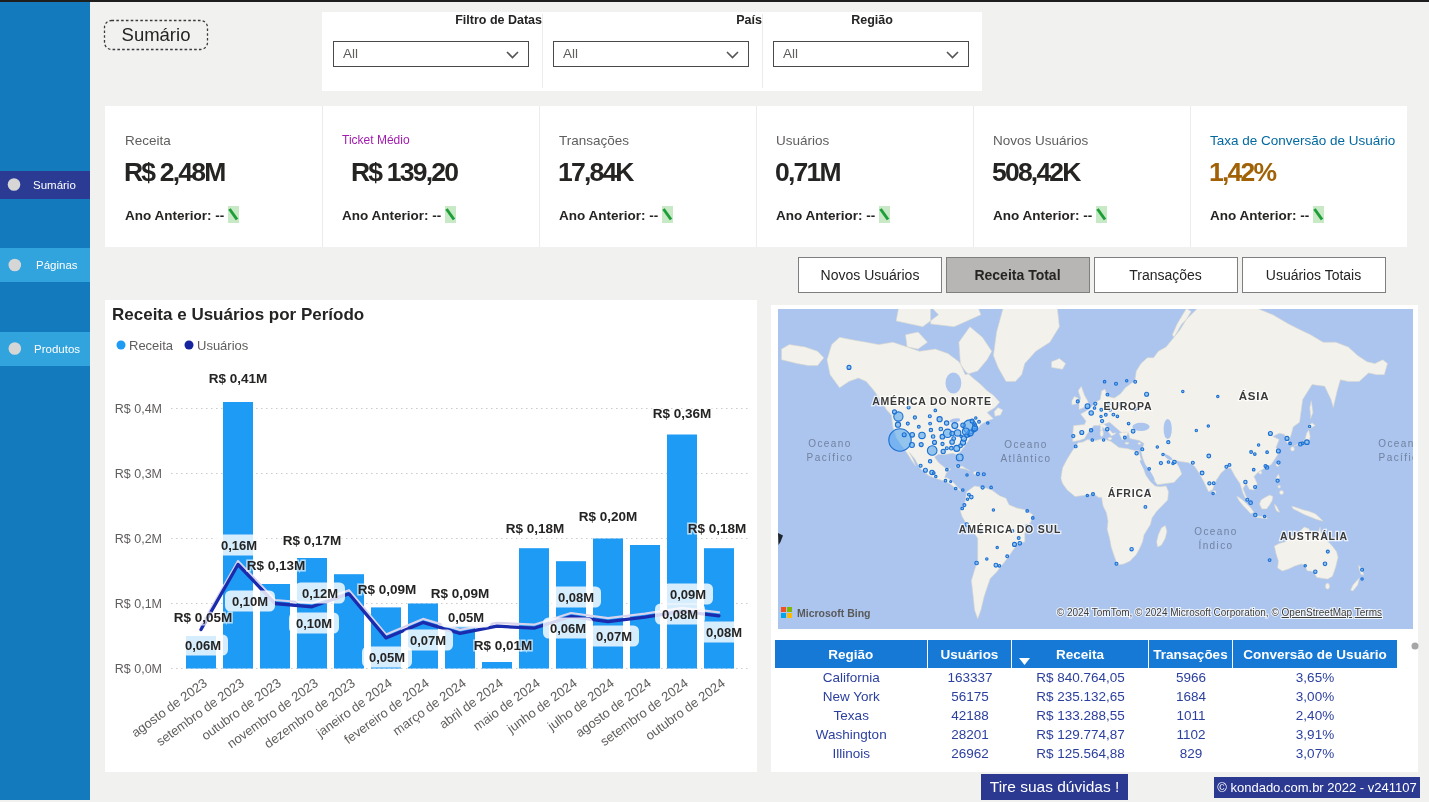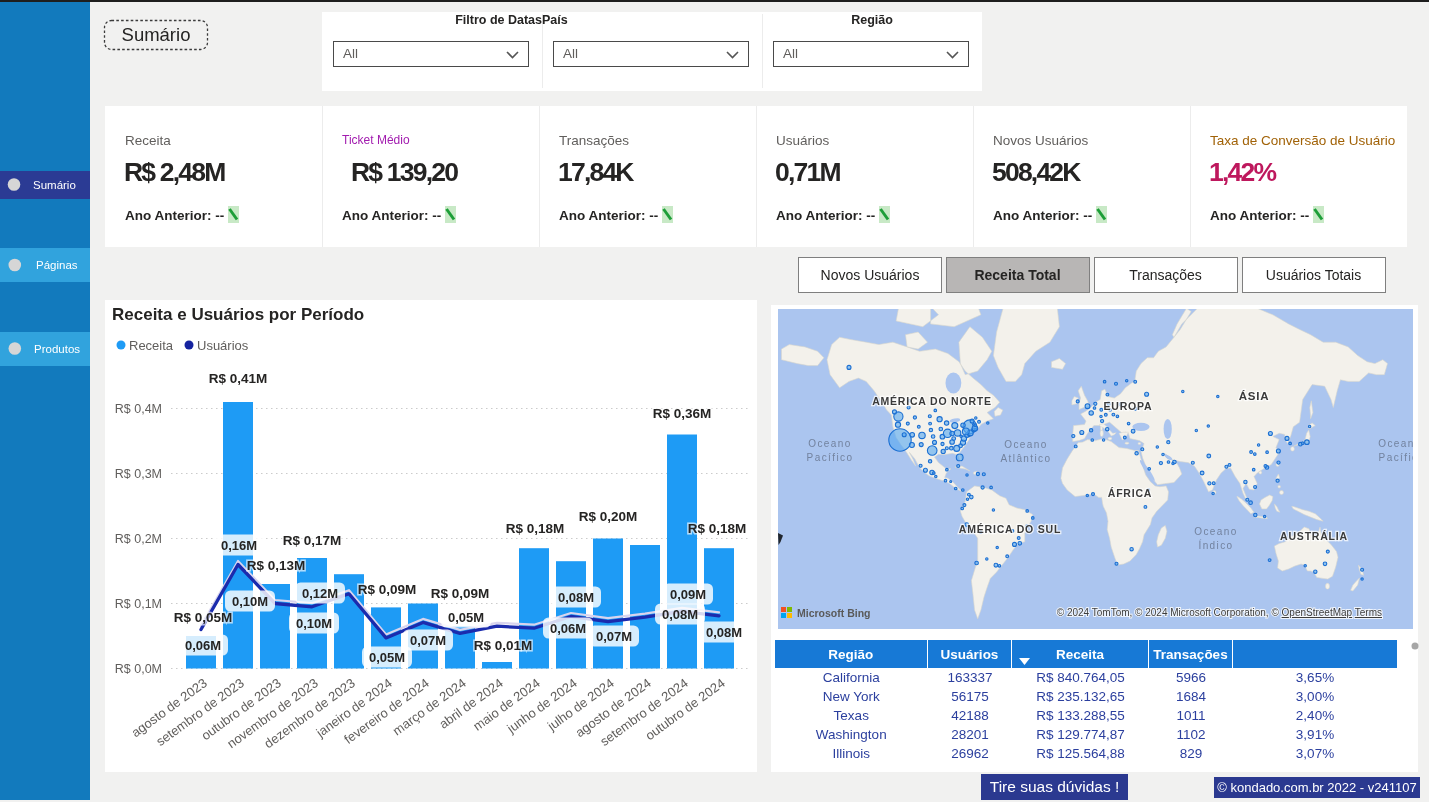--- a/index.html
+++ b/index.html
@@ -26,21 +26,21 @@
 
 <div class="panel" style="left:322px;top:12px;width:660px;height:79px"></div>
 
 <div style="position:absolute;left:322px;top:13px;width:220px;text-align:right;font-size:12.5px;font-weight:700;color:#252423">Filtro de Datas</div>
 <div style="position:absolute;left:333px;top:41px;width:196px;height:26px;border:1px solid #4a4a4a;box-sizing:border-box;background:#fff">
  <span style="position:absolute;left:9px;top:4px;font-size:13.5px;color:#605e5c">All</span>
  <svg width="13" height="8" style="position:absolute;right:9px;top:9px">
       <polyline points="1,1 6.5,6.5 12,1" fill="none" stroke="#555" stroke-width="1.6"></polyline>
     </svg>
 </div><div style="position:absolute;left:542px;top:14px;width:1px;height:74px;background:#ececec"></div>
-<div style="position:absolute;left:542px;top:13px;width:220px;text-align:left;font-size:12.5px;font-weight:700;color:#252423">País</div>
+<div style="position:absolute;left:542px;top:13px;width:220px;text-align:right;font-size:12.5px;font-weight:700;color:#252423">País</div>
 <div style="position:absolute;left:553px;top:41px;width:196px;height:26px;border:1px solid #4a4a4a;box-sizing:border-box;background:#fff">
  <span style="position:absolute;left:9px;top:4px;font-size:13.5px;color:#605e5c">All</span>
  <svg width="13" height="8" style="position:absolute;right:9px;top:9px">
       <polyline points="1,1 6.5,6.5 12,1" fill="none" stroke="#555" stroke-width="1.6"></polyline>
     </svg>
 </div><div style="position:absolute;left:762px;top:14px;width:1px;height:74px;background:#ececec"></div>
 <div style="position:absolute;left:762px;top:13px;width:220px;text-align:center;font-size:12.5px;font-weight:700;color:#252423">Região</div>
 <div style="position:absolute;left:773px;top:41px;width:196px;height:26px;border:1px solid #4a4a4a;box-sizing:border-box;background:#fff">
  <span style="position:absolute;left:9px;top:4px;font-size:13.5px;color:#605e5c">All</span>
  <svg width="13" height="8" style="position:absolute;right:9px;top:9px">
@@ -73,22 +73,22 @@
 <div style="position:absolute;left:776px;top:206px;font-size:13.5px;font-weight:700;color:#252423">Ano Anterior: --&nbsp;<svg width="11" height="17" style="vertical-align:-3px">
       <rect width="11" height="17" fill="#c8e9c6"></rect>
       <line x1="1.5" y1="3" x2="9" y2="13.5" stroke="#1d9e38" stroke-width="3"></line>
     </svg></div><div style="position:absolute;left:973px;top:106px;width:1px;height:141px;background:#ececec"></div>
 <div style="position:absolute;left:993px;top:133px;font-size:13.5px;color:#605e5c">Novos Usuários</div>
 <div style="position:absolute;left:992px;top:157px;font-size:26.5px;font-weight:700;letter-spacing:-1.8px;color:#252423">508,42K</div>
 <div style="position:absolute;left:993px;top:206px;font-size:13.5px;font-weight:700;color:#252423">Ano Anterior: --&nbsp;<svg width="11" height="17" style="vertical-align:-3px">
       <rect width="11" height="17" fill="#c8e9c6"></rect>
       <line x1="1.5" y1="3" x2="9" y2="13.5" stroke="#1d9e38" stroke-width="3"></line>
     </svg></div><div style="position:absolute;left:1190px;top:106px;width:1px;height:141px;background:#ececec"></div>
-<div style="position:absolute;left:1210px;top:133px;font-size:13.5px;color:#a16207">Taxa de Conversão de Usuário</div>
-<div style="position:absolute;left:1209px;top:157px;font-size:26.5px;font-weight:700;letter-spacing:-1.8px;color:#be185d">1,42%</div>
+<div style="position:absolute;left:1210px;top:133px;font-size:13.5px;color:#0369a1">Taxa de Conversão de Usuário</div>
+<div style="position:absolute;left:1209px;top:157px;font-size:26.5px;font-weight:700;letter-spacing:-1.8px;color:#a16207">1,42%</div>
 <div style="position:absolute;left:1210px;top:206px;font-size:13.5px;font-weight:700;color:#252423">Ano Anterior: --&nbsp;<svg width="11" height="17" style="vertical-align:-3px">
       <rect width="11" height="17" fill="#c8e9c6"></rect>
       <line x1="1.5" y1="3" x2="9" y2="13.5" stroke="#1d9e38" stroke-width="3"></line>
     </svg></div>
 <div style="position:absolute;left:798px;top:257px;width:144px;height:36px;background:#ffffff;border:1px solid #7f7f7f;box-sizing:border-box;display:flex;align-items:center;justify-content:center;font-size:14px;font-weight:400;color:#252423">Novos Usuários</div><div style="position:absolute;left:945.5px;top:257px;width:144px;height:36px;background:#b8b6b5;border:1px solid #7f7f7f;box-sizing:border-box;display:flex;align-items:center;justify-content:center;font-size:14px;font-weight:700;color:#252423">Receita Total</div><div style="position:absolute;left:1093.5px;top:257px;width:144px;height:36px;background:#ffffff;border:1px solid #7f7f7f;box-sizing:border-box;display:flex;align-items:center;justify-content:center;font-size:14px;font-weight:400;color:#252423">Transações</div><div style="position:absolute;left:1241.5px;top:257px;width:144px;height:36px;background:#ffffff;border:1px solid #7f7f7f;box-sizing:border-box;display:flex;align-items:center;justify-content:center;font-size:14px;font-weight:400;color:#252423">Usuários Totais</div>
 
 <div class="panel" style="left:105px;top:300px;width:652px;height:472px"></div>
 <svg width="652" height="472" viewBox="0 0 652 472" style="position:absolute;left:105px;top:300px" font-family="Liberation Sans, sans-serif">
 <text x="7" y="20" font-size="17" font-weight="700" fill="#252423">Receita e Usuários por Período</text>
 <circle cx="16" cy="45" r="4.5" fill="#1e9bf5"></circle>
@@ -428,20 +428,21 @@
       </g>
 <path d="M0,224 L5,226.5 L2.5,233 L0.5,236 Z" fill="#20262e"></path>
 </g>
 </svg>
 
 <div style="position:absolute;left:774.5px;top:640px;width:622.5px;height:28px;background:#1779d6">
     <div style="position:absolute;left:0px;top:0;width:153.5px;height:28px;border-right:1px solid #fff;box-sizing:border-box;display:flex;align-items:center;justify-content:center;font-size:13.5px;font-weight:700;color:#fff">Região</div>
     <div style="position:absolute;left:153.5px;top:0;width:84px;height:28px;border-right:1px solid #fff;box-sizing:border-box;display:flex;align-items:center;justify-content:center;font-size:13.5px;font-weight:700;color:#fff">Usuários</div>
     <div style="position:absolute;left:237.5px;top:0;width:137px;height:28px;border-right:1px solid #fff;box-sizing:border-box;display:flex;align-items:center;justify-content:center;font-size:13.5px;font-weight:700;color:#fff">Receita</div>
     <div style="position:absolute;left:374.5px;top:0;width:84px;height:28px;border-right:1px solid #fff;box-sizing:border-box;display:flex;align-items:center;justify-content:center;font-size:13.5px;font-weight:700;color:#fff">Transações</div>
+    <div style="position:absolute;left:458.5px;top:0;width:164px;height:28px;box-sizing:border-box;display:flex;align-items:center;justify-content:center;font-size:13.5px;font-weight:700;color:#fff">Conversão de Usuário</div>
     <svg width="11" height="7" style="position:absolute;left:244px;top:18px">
       <polygon points="0,0 11,0 5.5,7" fill="#fff"></polygon>
     </svg>
   </div>
 <div style="position:absolute;left:774.5px;top:670.0px;width:153.5px;text-align:center;font-size:13.5px;color:#2b3f9e">California</div><div style="position:absolute;left:928.0px;top:670.0px;width:84px;text-align:center;font-size:13.5px;color:#2b3f9e">163337</div><div style="position:absolute;left:1012.0px;top:670.0px;width:137px;text-align:center;font-size:13.5px;color:#2b3f9e">R$ 840.764,05</div><div style="position:absolute;left:1149.0px;top:670.0px;width:84px;text-align:center;font-size:13.5px;color:#2b3f9e">5966</div><div style="position:absolute;left:1233.0px;top:670.0px;width:164px;text-align:center;font-size:13.5px;color:#2b3f9e">3,65%</div><div style="position:absolute;left:774.5px;top:688.95px;width:153.5px;text-align:center;font-size:13.5px;color:#2b3f9e">New York</div><div style="position:absolute;left:928.0px;top:688.95px;width:84px;text-align:center;font-size:13.5px;color:#2b3f9e">56175</div><div style="position:absolute;left:1012.0px;top:688.95px;width:137px;text-align:center;font-size:13.5px;color:#2b3f9e">R$ 235.132,65</div><div style="position:absolute;left:1149.0px;top:688.95px;width:84px;text-align:center;font-size:13.5px;color:#2b3f9e">1684</div><div style="position:absolute;left:1233.0px;top:688.95px;width:164px;text-align:center;font-size:13.5px;color:#2b3f9e">3,00%</div><div style="position:absolute;left:774.5px;top:707.9px;width:153.5px;text-align:center;font-size:13.5px;color:#2b3f9e">Texas</div><div style="position:absolute;left:928.0px;top:707.9px;width:84px;text-align:center;font-size:13.5px;color:#2b3f9e">42188</div><div style="position:absolute;left:1012.0px;top:707.9px;width:137px;text-align:center;font-size:13.5px;color:#2b3f9e">R$ 133.288,55</div><div style="position:absolute;left:1149.0px;top:707.9px;width:84px;text-align:center;font-size:13.5px;color:#2b3f9e">1011</div><div style="position:absolute;left:1233.0px;top:707.9px;width:164px;text-align:center;font-size:13.5px;color:#2b3f9e">2,40%</div><div style="position:absolute;left:774.5px;top:726.85px;width:153.5px;text-align:center;font-size:13.5px;color:#2b3f9e">Washington</div><div style="position:absolute;left:928.0px;top:726.85px;width:84px;text-align:center;font-size:13.5px;color:#2b3f9e">28201</div><div style="position:absolute;left:1012.0px;top:726.85px;width:137px;text-align:center;font-size:13.5px;color:#2b3f9e">R$ 129.774,87</div><div style="position:absolute;left:1149.0px;top:726.85px;width:84px;text-align:center;font-size:13.5px;color:#2b3f9e">1102</div><div style="position:absolute;left:1233.0px;top:726.85px;width:164px;text-align:center;font-size:13.5px;color:#2b3f9e">3,91%</div><div style="position:absolute;left:774.5px;top:745.8px;width:153.5px;text-align:center;font-size:13.5px;color:#2b3f9e">Illinois</div><div style="position:absolute;left:928.0px;top:745.8px;width:84px;text-align:center;font-size:13.5px;color:#2b3f9e">26962</div><div style="position:absolute;left:1012.0px;top:745.8px;width:137px;text-align:center;font-size:13.5px;color:#2b3f9e">R$ 125.564,88</div><div style="position:absolute;left:1149.0px;top:745.8px;width:84px;text-align:center;font-size:13.5px;color:#2b3f9e">829</div><div style="position:absolute;left:1233.0px;top:745.8px;width:164px;text-align:center;font-size:13.5px;color:#2b3f9e">3,07%</div>
 <circle>
 <svg width="10" height="10" style="position:absolute;left:1411px;top:642px">
       <circle cx="4" cy="4" r="3.5" fill="#a6a6a6"></circle>
     </svg>
 

